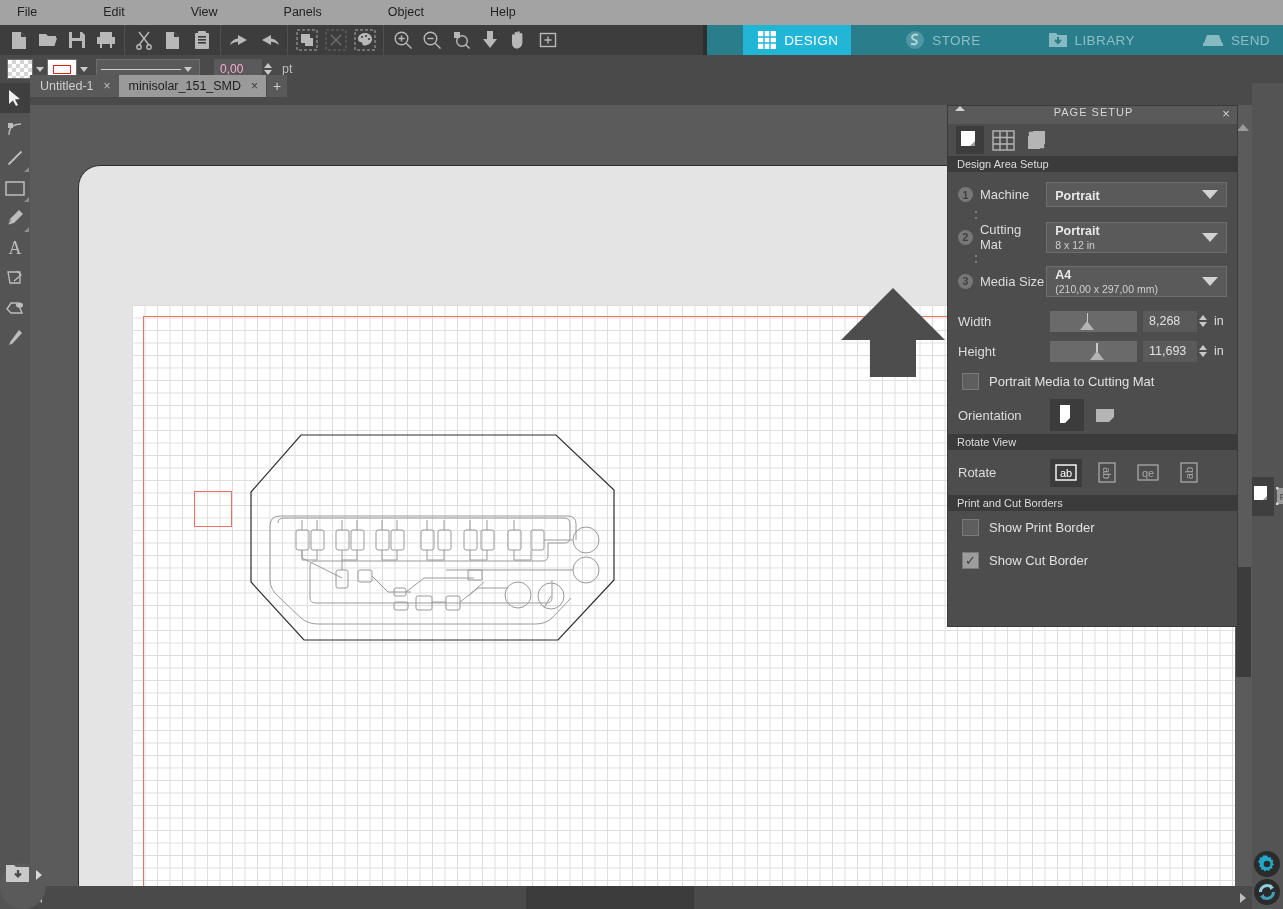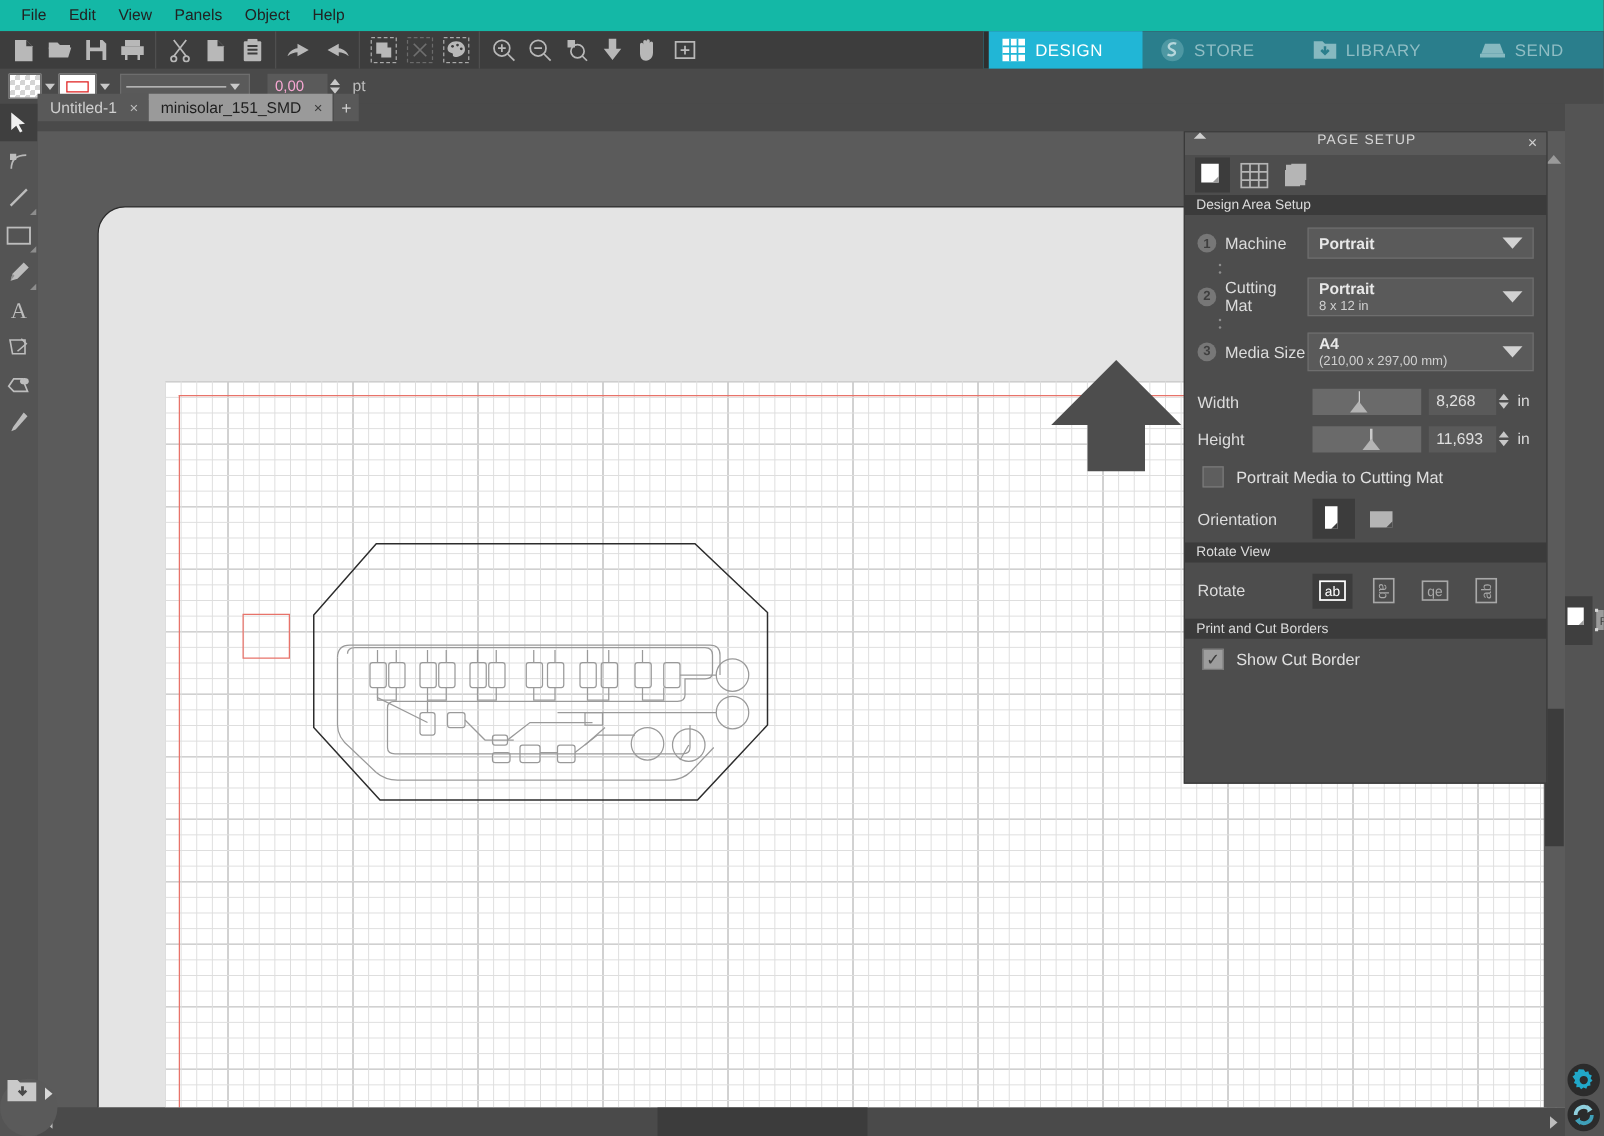--- a/index.html
+++ b/index.html
@@ -8,21 +8,21 @@
     background: #4a4a4a;
     font-family: "Liberation Sans", sans-serif;
     overflow: hidden;
     -webkit-font-smoothing: antialiased;
   }
   #app { position: relative; width: 1283px; height: 909px; }
 
   
   #menubar {
     position: absolute; left: 0; top: 0; width: 1283px; height: 25px;
-    background: #14b8a6; display: flex; align-items: center; padding-left: 8px;
+    background: #a3a3a3; display: flex; align-items: center; padding-left: 8px; gap: 48px;
   }
   .menu-item {
     font-size: 12.5px; color: #222; padding: 3px 9px; cursor: default;
     line-height: 1;
   }
 
   
   #toolbar {
     position: absolute; left: 0; top: 25px; width: 1283px; height: 30px;
     background: #3d3d3d; display: flex; align-items: center;
@@ -43,22 +43,22 @@
   
   #modebar {
     position: absolute; right: 0; top: 25px; height: 30px;
     display: flex; align-items: stretch; background: #2a7e8c;
   }
   #modebar::before {
     content:""; position:absolute; left:0; top:0; width:4px; height:30px;
     background:#2f2f2f;
   }
   .mode-tab {
-    display: flex; align-items: center; gap: 7px; padding: 0 32px 0 14px;
-    font-size: 13.5px; letter-spacing: .4px; color: #8fbdc4; cursor: default;
+    display: flex; align-items: center; gap: 7px; padding: 0 13px 0 14px;
+    font-size: 13.5px; letter-spacing: .4px; color: #8fbdc4; cursor: default; margin-left: 40px;
   }
   .mode-tab.active { background: #21b6d6; color: #ffffff; }
   .mode-tab .mi { display:flex; align-items:center; }
 
   
   #stylebar {
     position: absolute; left: 0; top: 55px; width: 1283px; height: 28px;
     background: #4a4a4a; display: flex; align-items: center; padding-left: 7px;
     gap: 0px;
   }
@@ -909,20 +909,24 @@
       <span class="rbtn2" style="margin-left:9px">
         <svg width="22" height="25" viewBox="0 0 22 25">
             <rect x="3" y="3" width="16" height="19" fill="none" stroke="#a8a8a8" stroke-width="1.3"></rect>
             <text x="11" y="17" font-family="Liberation Sans, sans-serif" font-size="11" fill="#a8a8a8" text-anchor="middle" transform="rotate(-90 11 13)">ab</text>
           </svg>
       </span>
     </div>
 
     <div class="sect-hd">Print and Cut Borders</div>
     <div class="row" style="height:33px; padding-left:14px;">
+      <span class="cbox"></span>
+      <span class="cblabel">Show Print Border</span>
+    </div>
+    <div class="row" style="height:33px; padding-left:14px;">
       <span class="cbox checked"></span>
       <span class="cblabel">Show Cut Border</span>
     </div>
   </div>
 
   <div id="hscroll">
     <div class="arrow-l">
         <span class="tri-l"></span>
       </div>
     <div class="track">

